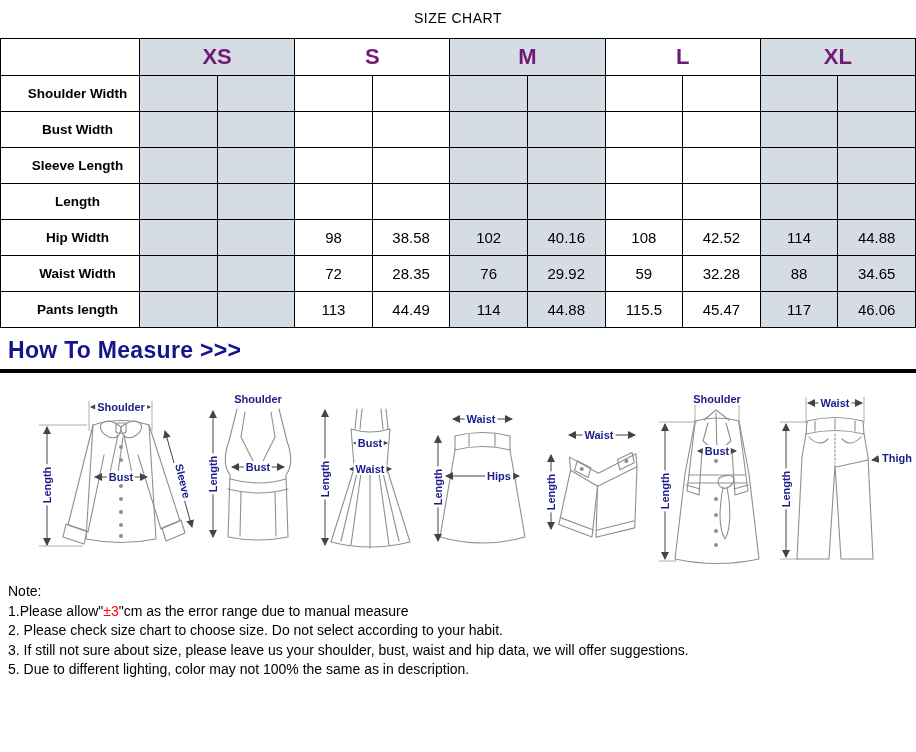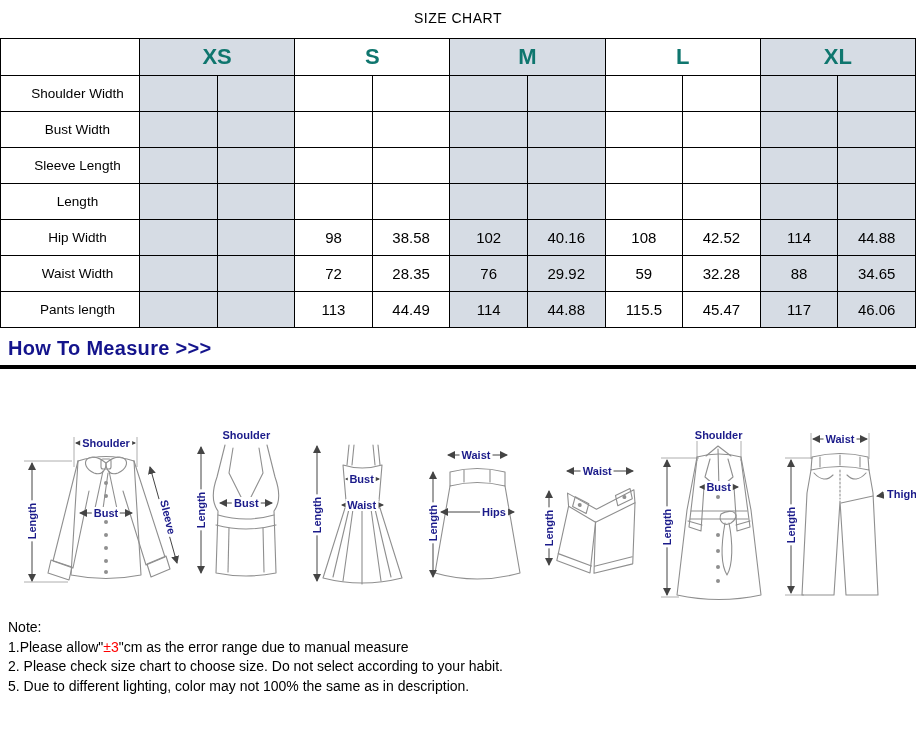--- a/index.html
+++ b/index.html
@@ -1,27 +1,27 @@
 <!DOCTYPE html>
 <html><head>
 <meta charset="utf-8">
 <style>
   html,body{margin:0;padding:0;background:#fff;}
   body{width:916px;height:752px;font-family:"Liberation Sans",sans-serif;color:#000;overflow:hidden;}
   .title{height:38px;line-height:36px;text-align:center;font-size:14px;font-weight:400;letter-spacing:.5px;}
   table.size-chart{width:916px;border-collapse:collapse;table-layout:fixed;}
   table.size-chart td,table.size-chart th{border:1px solid #000;text-align:center;vertical-align:middle;padding:0;overflow:hidden;}
-  .size-row th{height:36px;font-size:22px;font-weight:700;color:#0f766e;}
+  .size-row th{height:36px;font-size:22px;font-weight:700;color:#701a75;}
   .unit-row td{height:35px;font-size:13px;font-weight:700;}
-  tbody th.rowlab{font-weight:400;font-size:13.5px;height:35px;padding-left:15px;}
+  tbody th.rowlab{font-weight:700;font-size:13.5px;height:35px;padding-left:15px;}
   tbody td.val{font-size:15px;font-weight:400;}
   .sh{background:#d6dce4;}
-  .howto{margin:9px 0 0 8px;font-size:20px;font-weight:700;color:#14148c;letter-spacing:.3px;}
+  .howto{margin:9px 0 0 8px;font-size:23px;font-weight:700;color:#14148c;letter-spacing:.3px;}
   .rule{height:4px;background:#000;margin-top:5px;}
-  .figs{position:relative;height:200px;display:flex;justify-content:space-between;align-items:flex-start;padding:6px 12px 0 16px;box-sizing:border-box;margin-top:40px;}
+  .figs{position:relative;height:200px;display:flex;justify-content:center;align-items:flex-start;padding:6px 2px 0 16px;box-sizing:border-box;}
   .fig{position:relative;height:195px;flex:0 0 auto;}
   .fig svg{position:absolute;left:0;top:0;}
   .g{fill:none;stroke:#8f8f8f;stroke-width:1.1;stroke-linejoin:round;stroke-linecap:round;}
   .gb{fill:#8f8f8f;stroke:none;}
   .d{stroke:#444;stroke-width:1;fill:none;marker-start:url(#ah);marker-end:url(#ah);}
   .e{stroke:#9a9a9a;stroke-width:.8;fill:none;}
   .flbl{position:absolute;font-size:11px;font-weight:700;color:#1b1b8a;background:#fff;padding:0 2px;white-space:nowrap;transform:translate(-50%,-50%);line-height:12px;}
   .flbl.rot{transform:translate(-50%,-50%) rotate(-90deg);}
   .flbl.rots{transform:translate(-50%,-50%) rotate(76deg);}
   .flbl.noc{transform:translate(0,-50%);}
@@ -324,14 +324,15 @@
     <span class="flbl rot" style="left:11px;top:110px">Length</span>
     <span class="flbl noc" style="left:105px;top:79px">Thigh</span>
   </div>
 
 </div>
 
 <div class="notes">
   <div>Note:</div>
   <div><span>1.Please allow"</span><span class="red">±3</span><span>"cm as the error range due to manual measure</span></div>
   <div>2. Please check size chart to choose size. Do not select according to your habit.</div>
+  <div>3. If still not sure about size, please leave us your shoulder, bust, waist and hip data, we will offer suggestions.</div>
   <div>5. Due to different lighting, color may not 100% the same as in description.</div>
 </div>
 
 </body></html>

